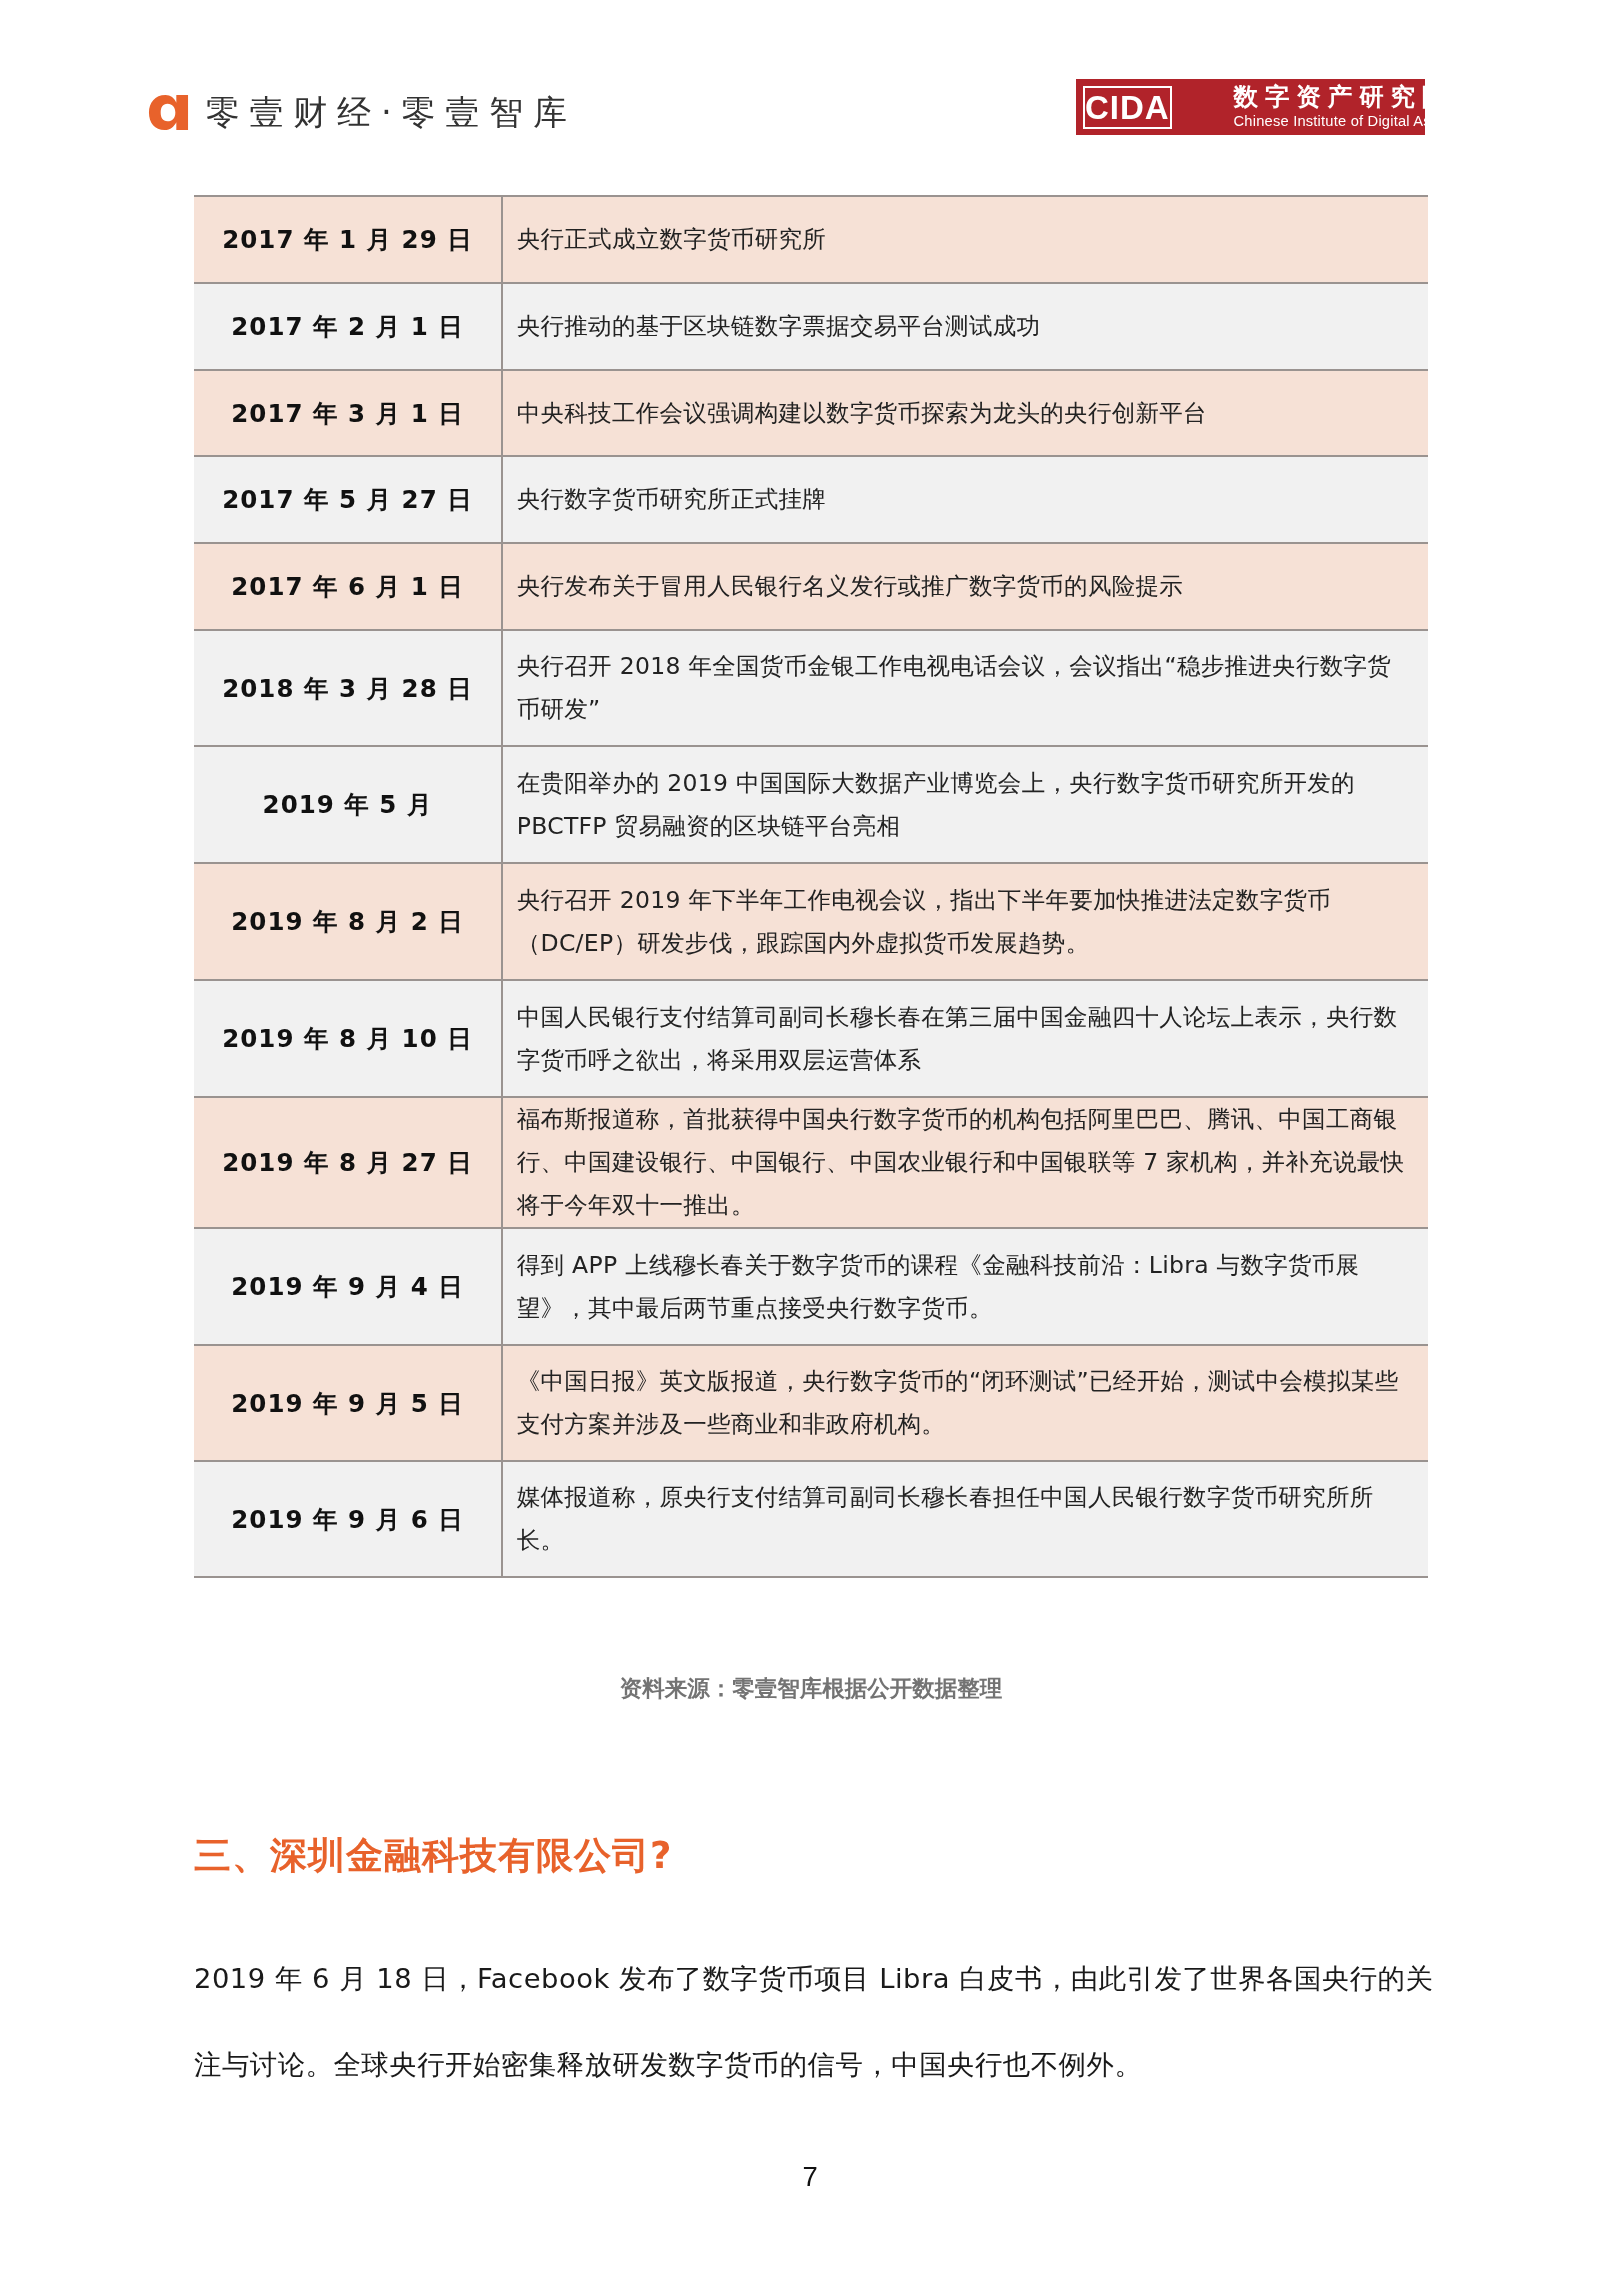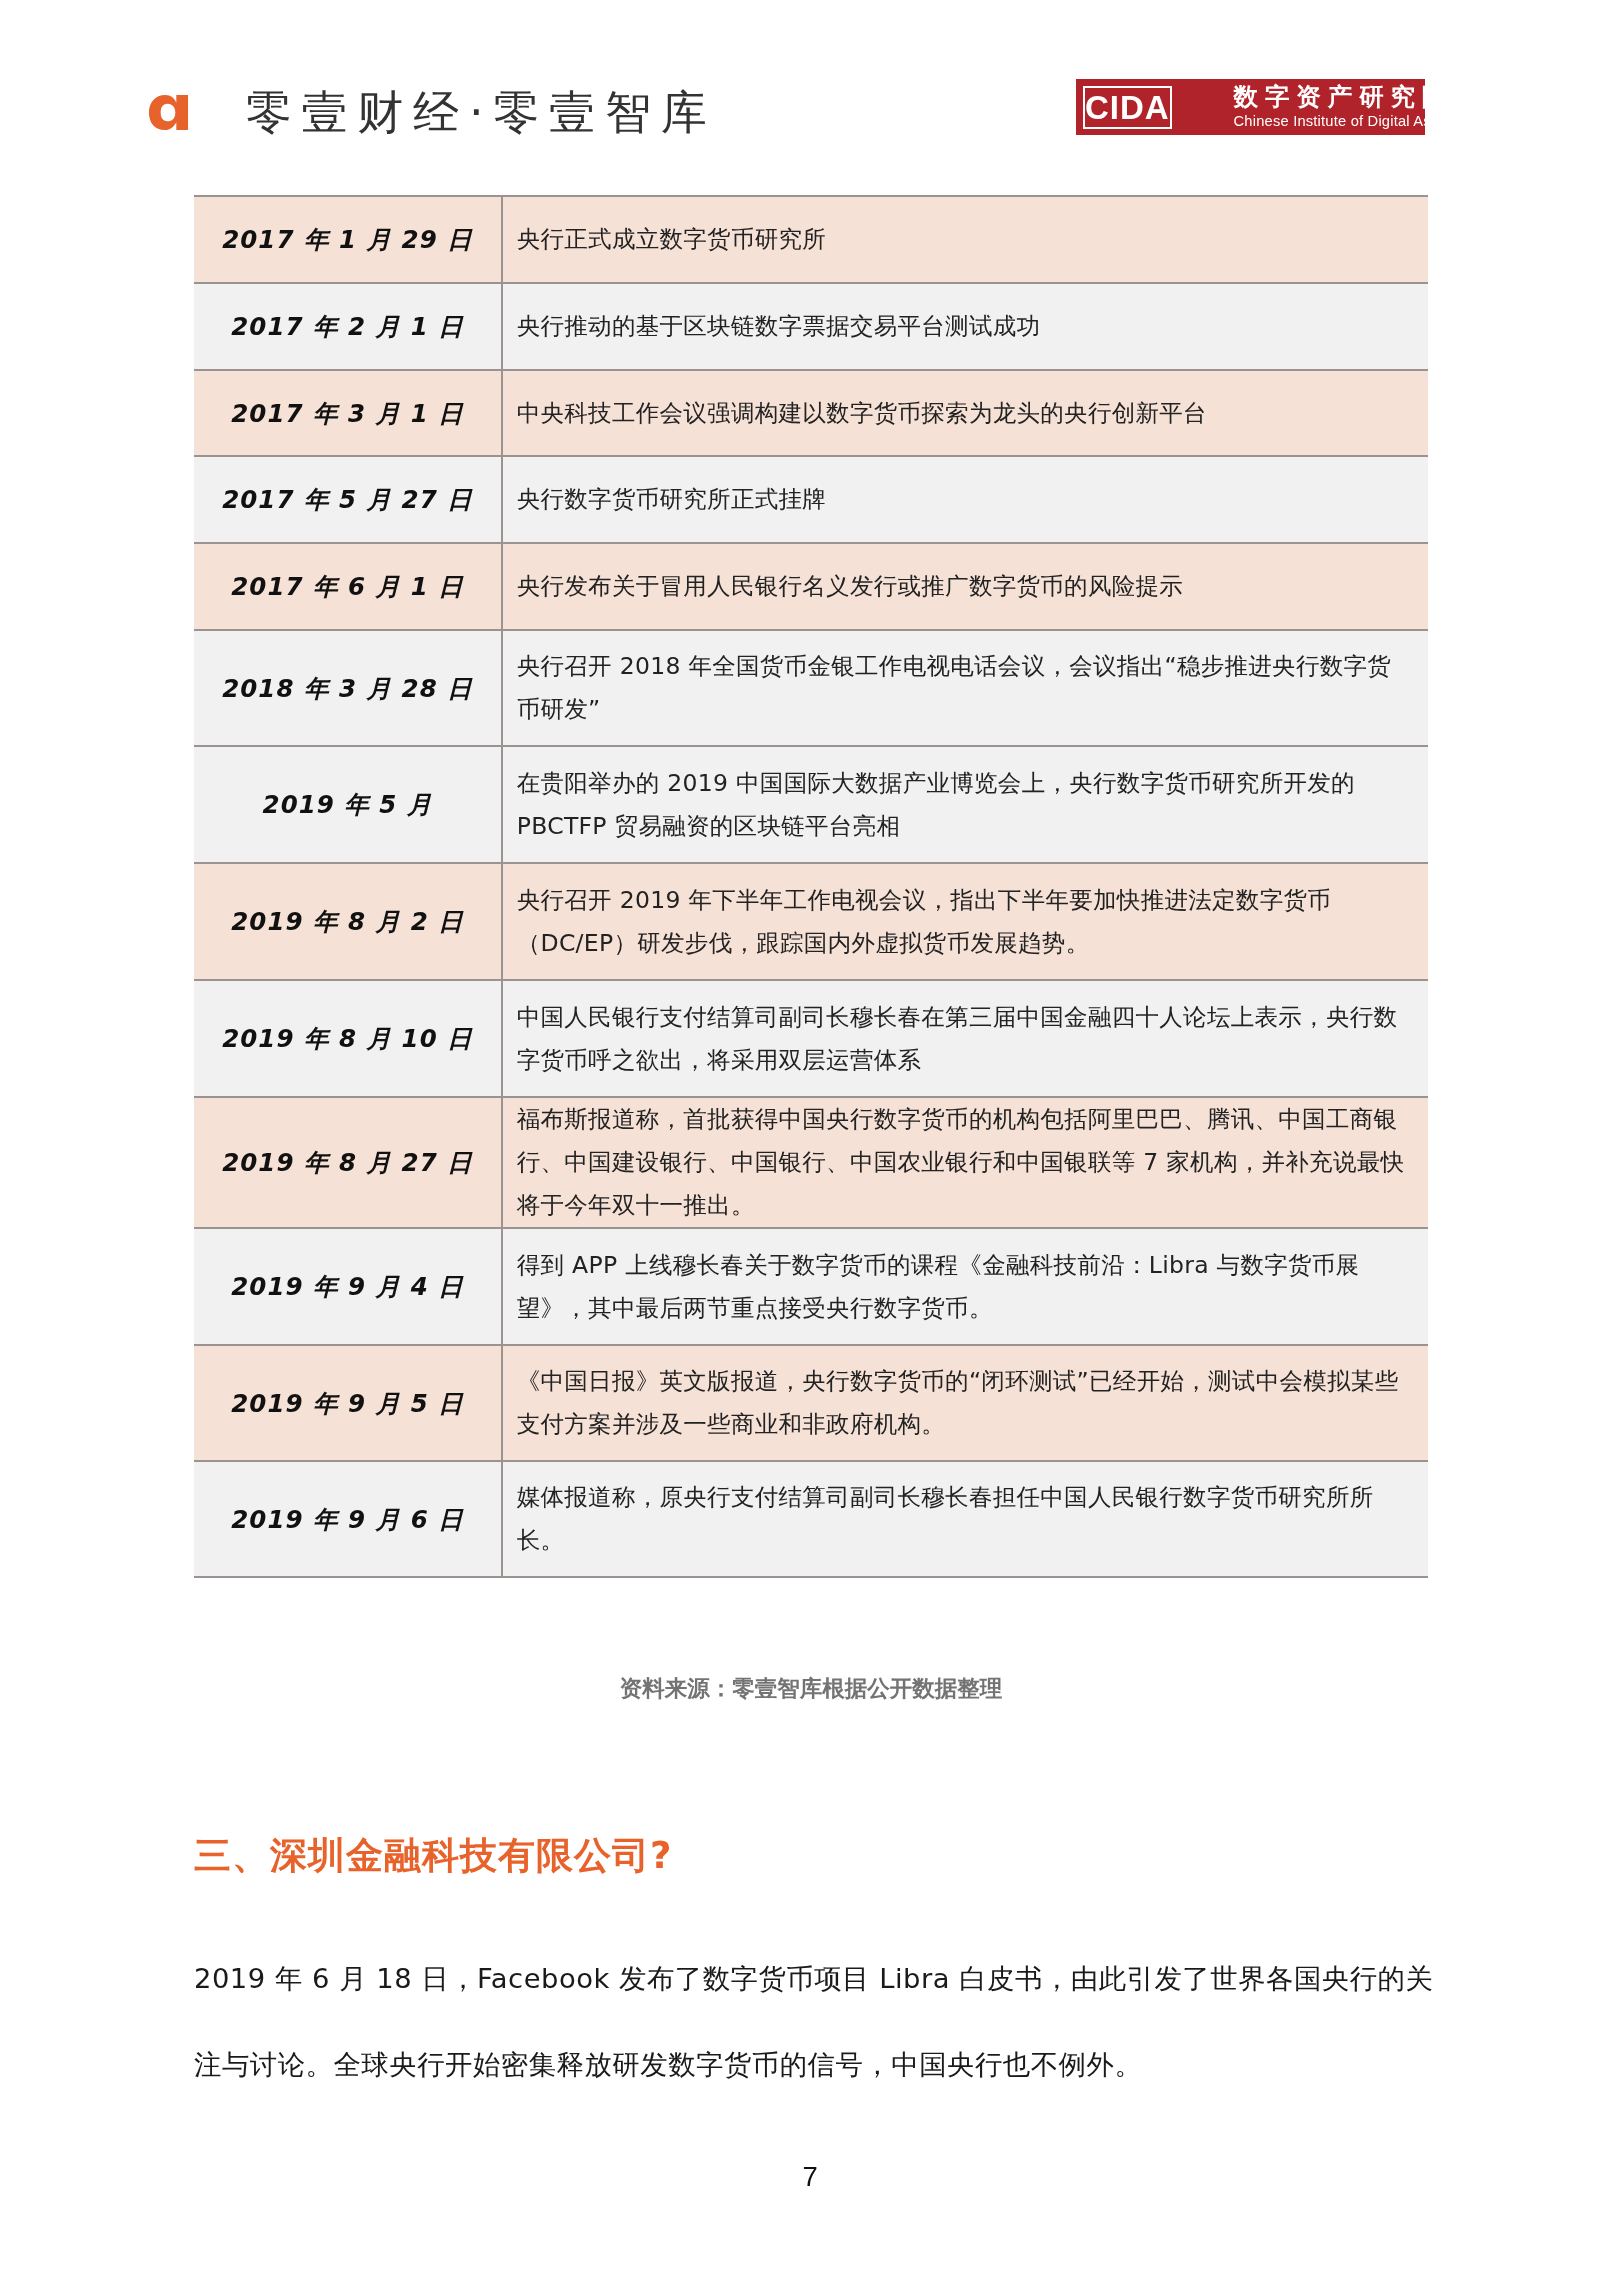--- a/index.html
+++ b/index.html
@@ -8,21 +8,21 @@
     font-family: "DejaVu Sans", "Liberation Sans", sans-serif; color: #222;
   }
   .header-left {
     position: absolute; left: 147px; top: 88px; height: 49px;
     display: flex; align-items: center;
   }
   .logo-alpha {
     width: 43px; height: 43px; position: relative; margin-right: 15.7px;
   }
   .brand-text {
-    font-size: 46px; color: #333; letter-spacing: 9.8px; font-weight: normal; margin-left: 40px;
+    font-size: 34px; color: #333; letter-spacing: 9.8px; font-weight: normal;
   }
   .header-right {
     position: absolute; left: 1076px; top: 79px; width: 349px; height: 56px;
     background: #b1232a; display: flex; align-items: center; box-sizing: border-box;
     padding-left: 6.9px;
     gap: 36px;
   }
   .cida-box {
     width: 106px; height: 43px; background: #ffffff; display: flex; align-items: center;
     justify-content: center; box-sizing: border-box; border: 2.9px solid #ffffff;
@@ -42,21 +42,20 @@
     border-collapse: collapse; table-layout: fixed;
   }
   table.timeline td {
     border-top: 2.9px solid #9a9390; border-bottom: 2.9px solid #9a9390;
     padding: 0; vertical-align: middle;
   }
   table.timeline td.date {
     width: 307px; border-right: 2.9px solid #9a9390;
     text-align: center; font-weight: bold; font-size: 24.5px; color: #111;
     letter-spacing: 1px;
-    font-style: italic;
   }
   table.timeline td.event {
     padding: 0 19.6px 0 13.7px; font-size: 23.5px; color: #222; line-height: 43px;
     letter-spacing: 0.3px;
   }
   tr.odd td { background: #f6e1d6; }
   tr.even td { background: #f1f1f1; }
 
   .source-note {
     position: absolute; left: 194px; width: 1234px; top: 1673px;

